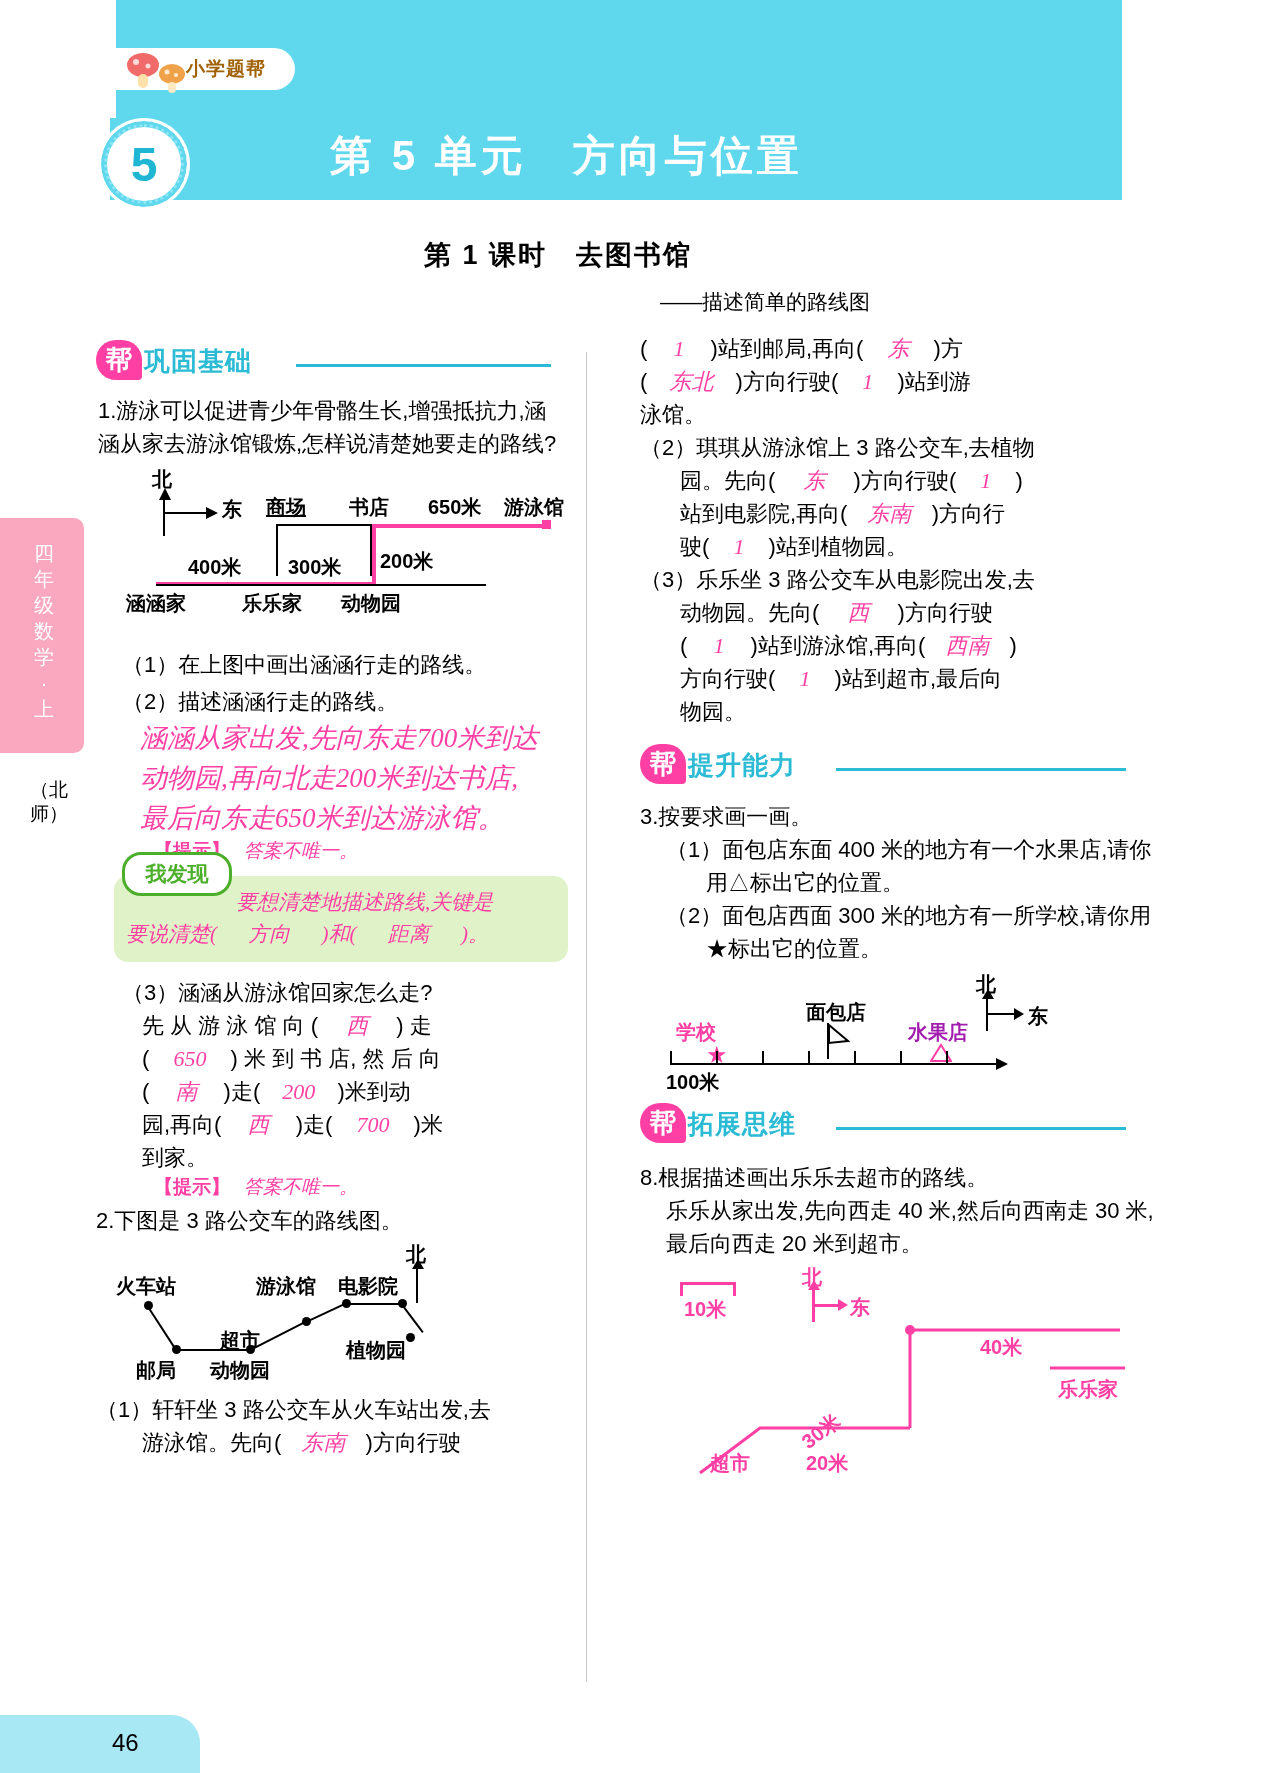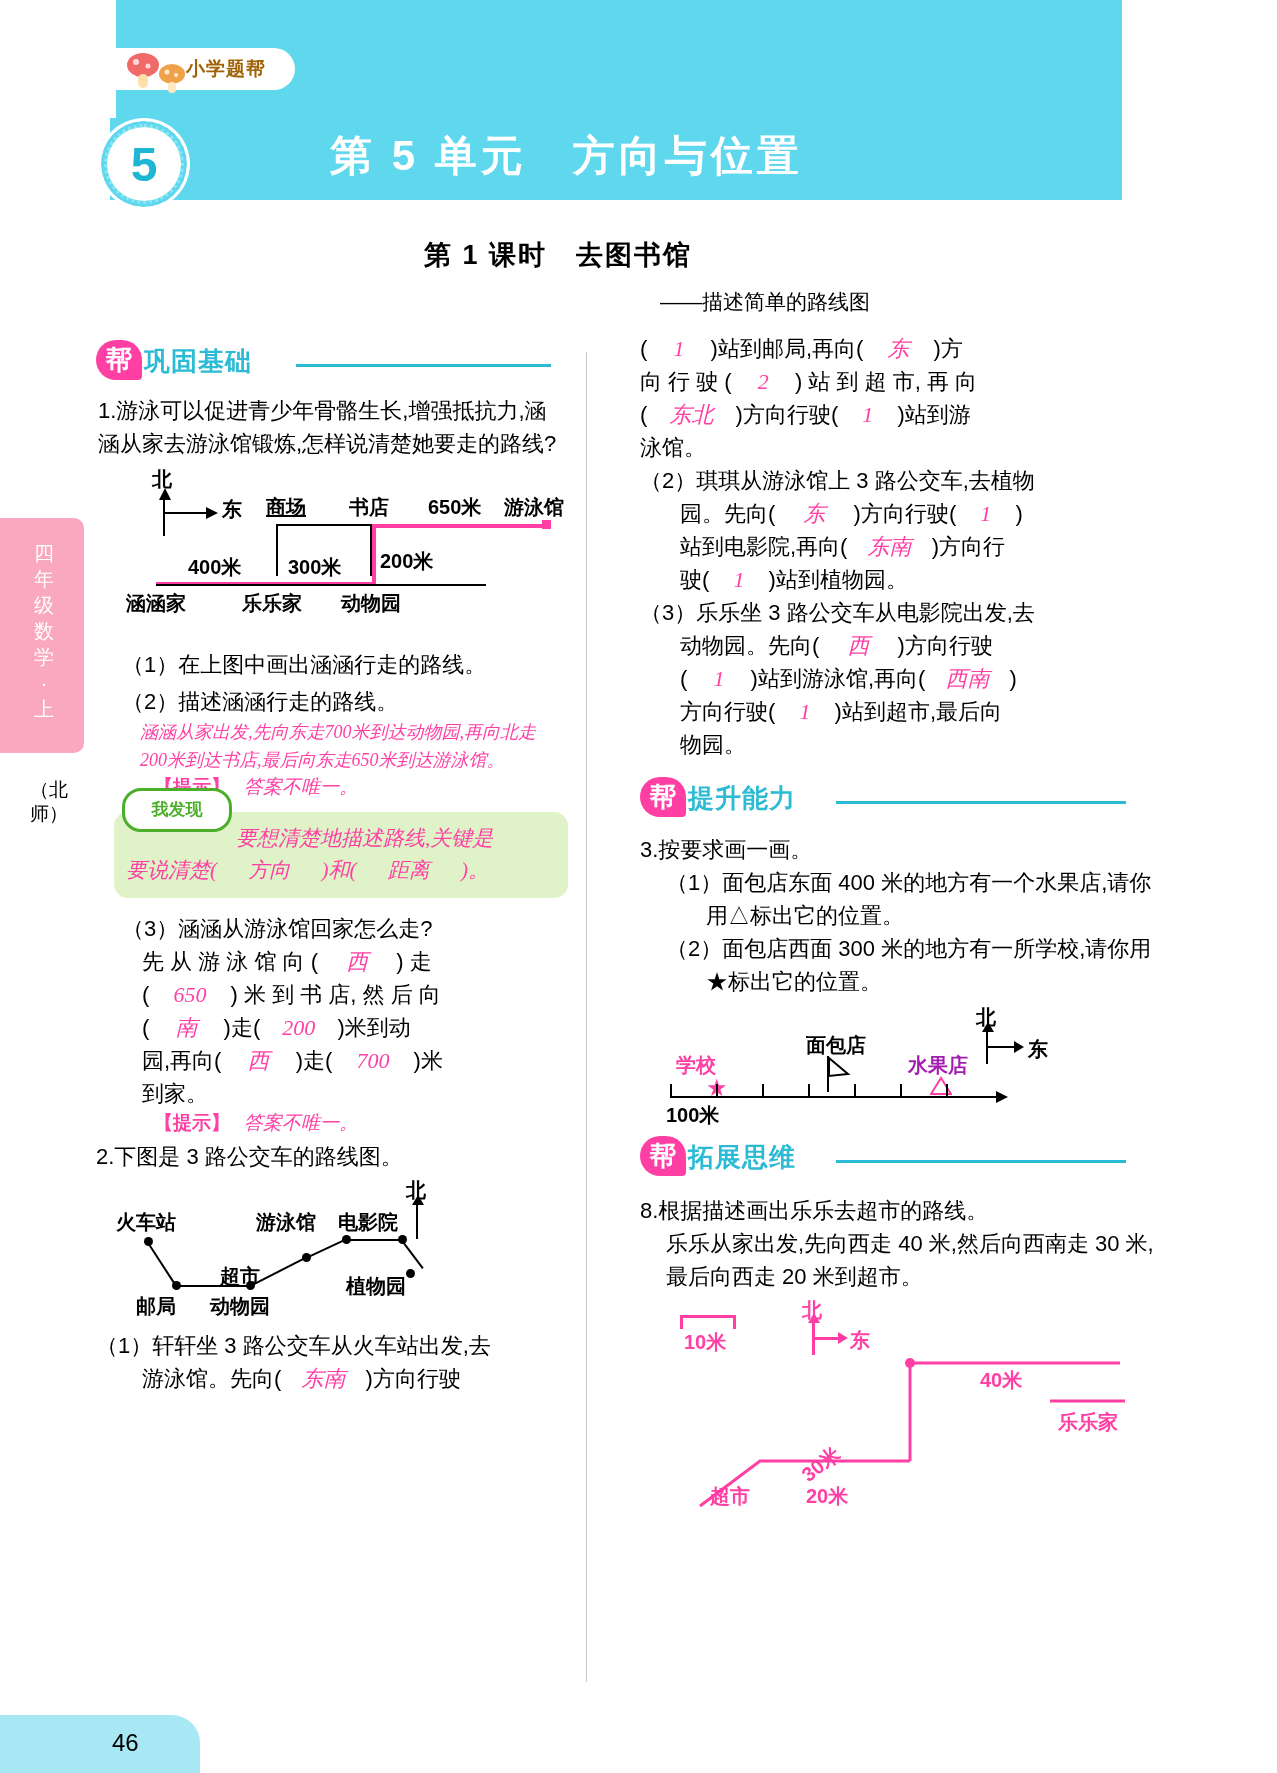--- a/index.html
+++ b/index.html
@@ -109,21 +109,21 @@
   .hint-b{font-weight:bold;}
 
   
   .discover{
     position:relative;margin:12px 0 10px 18px;width:430px;
     background:#dff2c8;border-radius:14px;padding:10px 12px 12px 12px;
     font-size:21px;line-height:32px;
   }
   .discover-tag{
     position:absolute;left:8px;top:-24px;width:104px;height:38px;border-radius:19px;
-    border:3px solid #4caf2a;background:#fff;color:#4caf2a;font-weight:bold;font-size:17px;
+    border:3px solid #4caf2a;background:#fff;color:#4caf2a;font-weight:bold;font-size:21px;
     display:flex;align-items:center;justify-content:center;font-family:"Liberation Sans",sans-serif;
   }
 
   
   .fig1{position:relative;width:450px;height:160px;margin:6px 0 4px 20px;}
   .t{position:absolute;font-family:"Liberation Sans",sans-serif;font-size:20px;font-weight:bold;}
   .pink-line{position:absolute;background:#ff3fa4;}
   .blk-line{position:absolute;background:#000;}
 
   
@@ -223,21 +223,21 @@
       <div class="t" style="left:264px;top:82px;">200米</div>
 
       <div class="t" style="left:10px;top:124px;">涵涵家</div>
       <div class="t" style="left:126px;top:124px;">乐乐家</div>
       <div class="t" style="left:225px;top:124px;">动物园</div>
     </div>
 
     <div class="q indent" style="margin-top:22px;">（1）在上图中画出涵涵行走的路线。</div>
 
     <div class="q indent" style="margin-top:4px;">（2）描述涵涵行走的路线。</div>
-    <div class="hand" style="font-size:18px;line-height:28px;padding-left:44px;width:400px;">涵涵从家出发,先向东走700米到达动物园,再向北走200米到达书店,最后向东走650米到达游泳馆。</div>
+    <div class="hand" style="font-size:27px;line-height:40px;padding-left:44px;width:400px;">涵涵从家出发,先向东走700米到达动物园,再向北走200米到达书店,最后向东走650米到达游泳馆。</div>
     <div style="padding-left:58px;">
       <span class="hint hint-b">【提示】</span>
       <span class="hand" style="font-size:19px;margin-left:10px;">答案不唯一。</span>
     </div>
 
     <div class="discover">
       <div class="discover-tag">我发现</div>
       <div style="padding-left:110px;" class="hand">要想清楚地描述路线,关键是</div>
       <div class="hand">
         <span>要说清楚(</span>
@@ -324,25 +324,20 @@
 
   <div class="col-right">
 
     <div class="q">
       <div>
         <span>(</span>
         <span class="hand" style="padding:0 20px;">1</span>
         <span>)站到邮局,再向(</span>
         <span class="hand" style="padding:0 18px;">东</span>
         <span>)方</span>
-      </div>
-      <div>
-        <span>向 行 驶 (</span>
-        <span class="hand" style="padding:0 20px;">2</span>
-        <span>) 站 到 超 市, 再 向</span>
       </div>
       <div>
         <span>(</span>
         <span class="hand" style="padding:0 16px;">东北</span>
         <span>)方向行驶(</span>
         <span class="hand" style="padding:0 18px;">1</span>
         <span>)站到游</span>
       </div>
       <div>泳馆。</div>
     </div>

